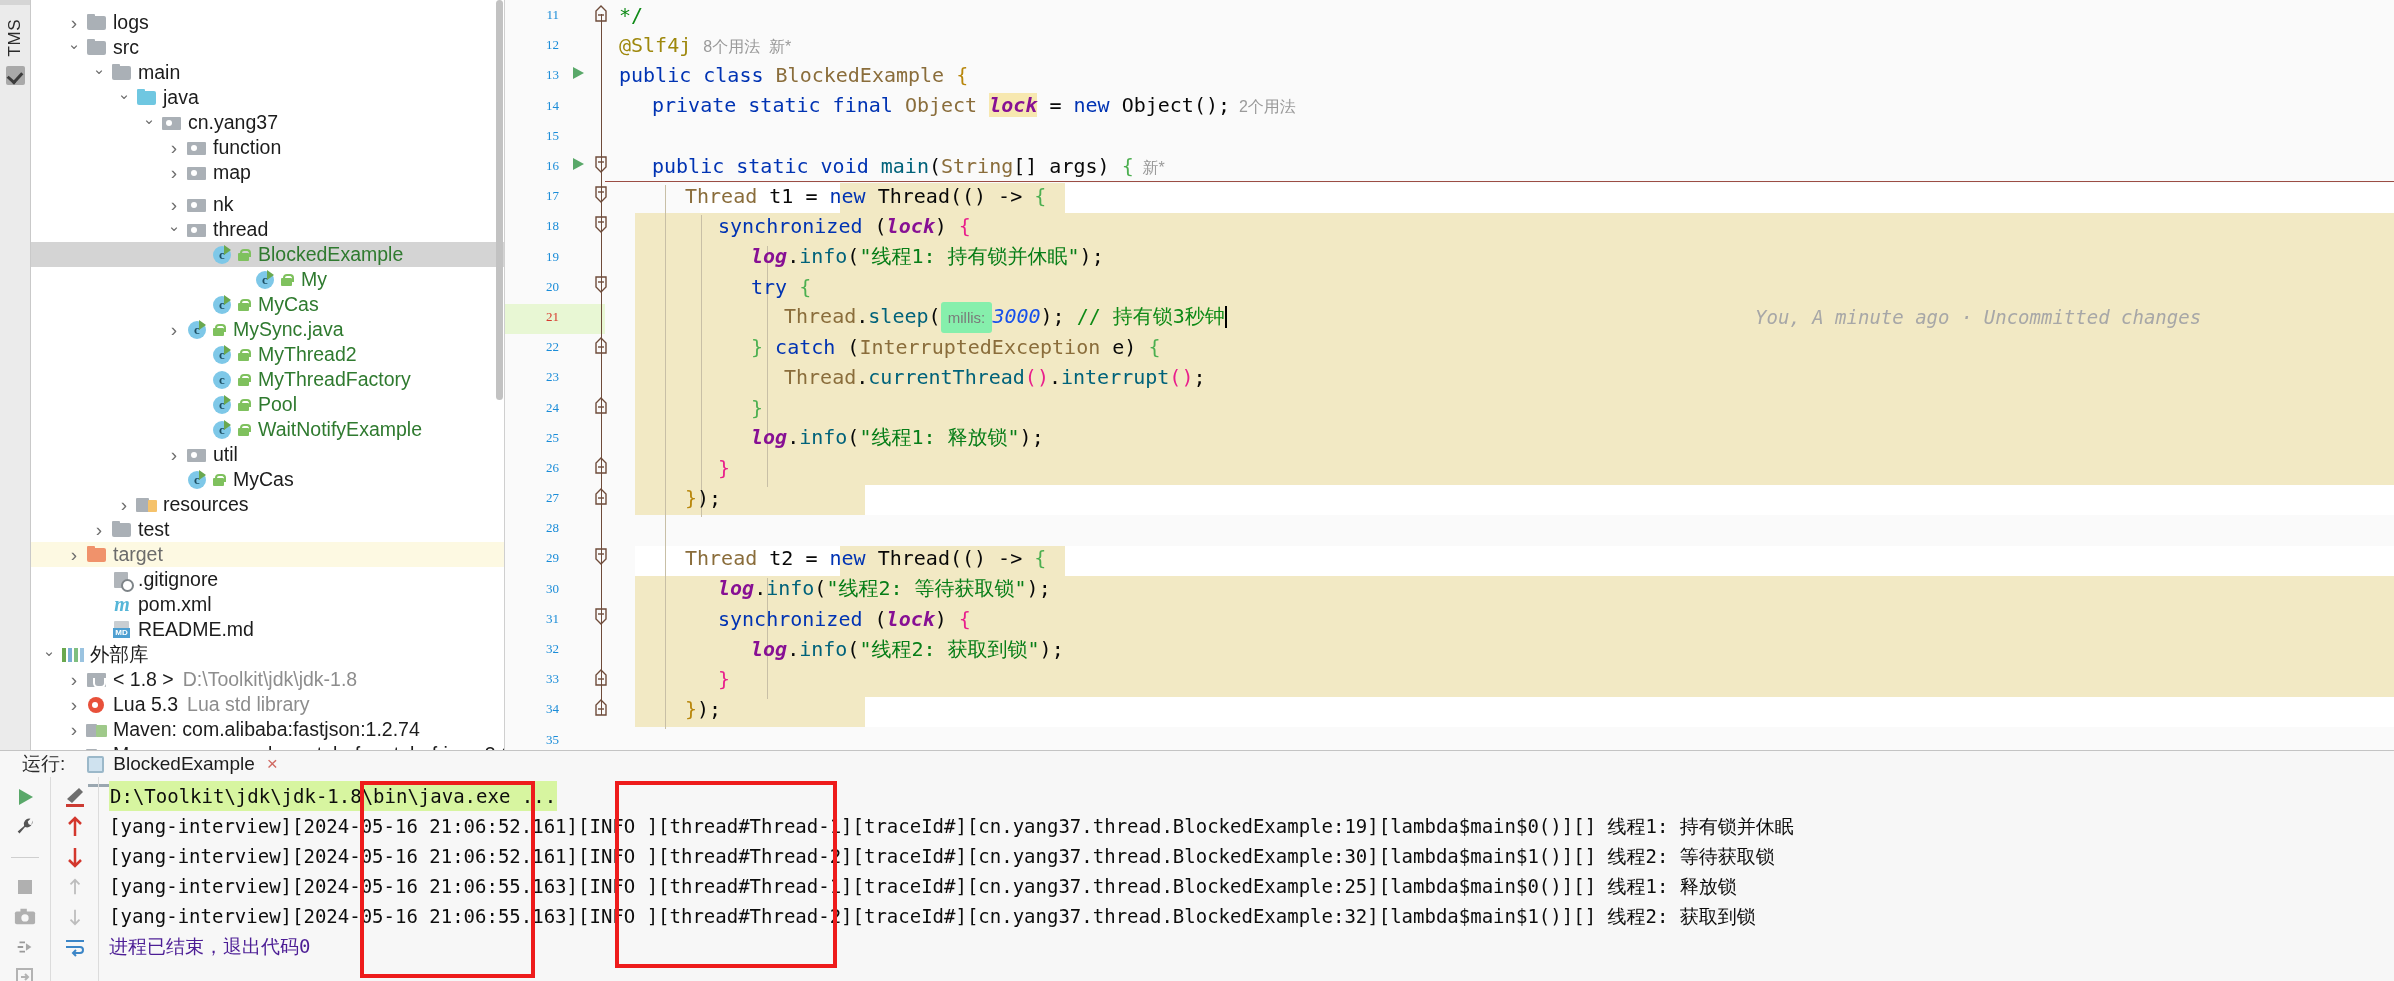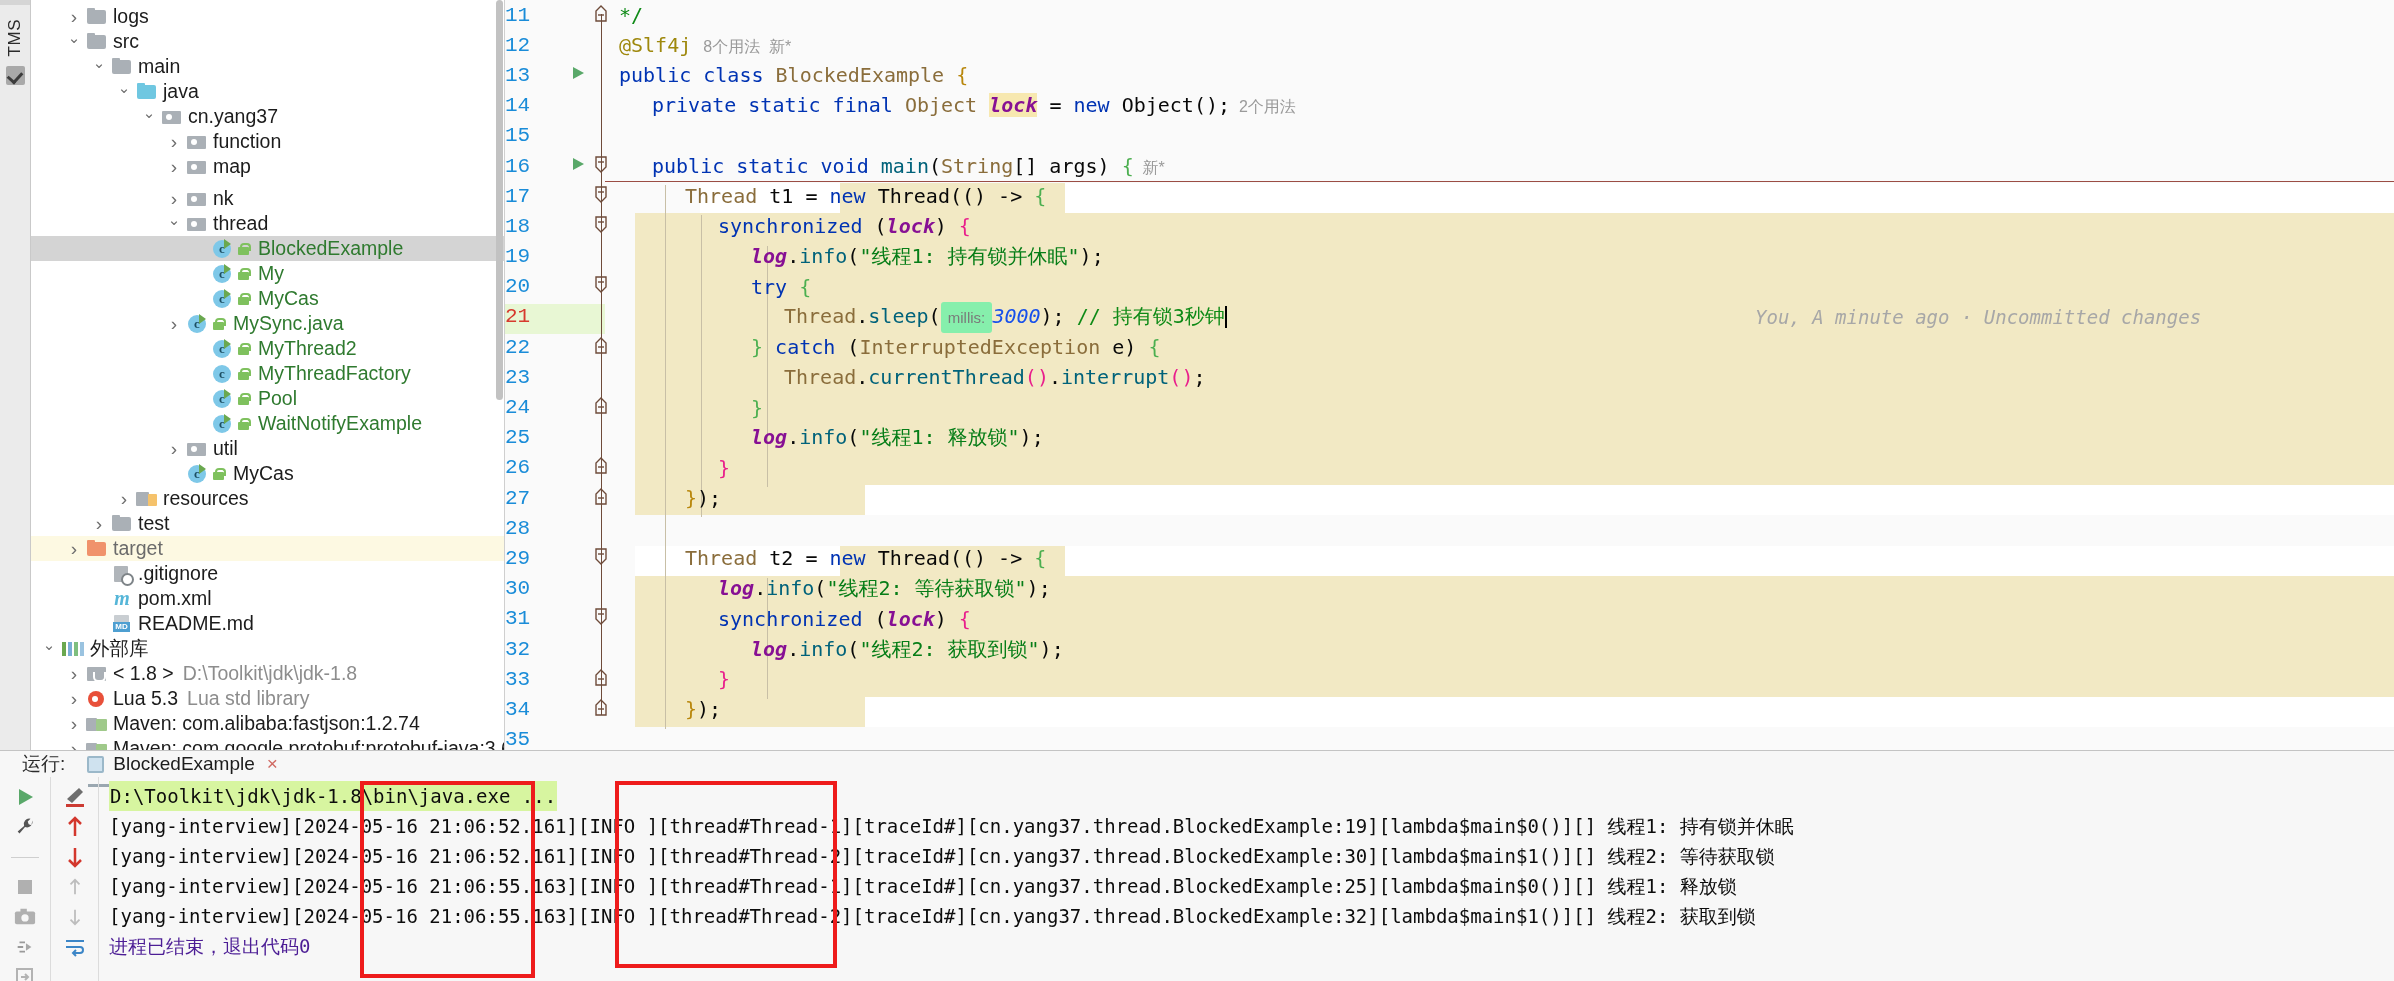--- a/index.html
+++ b/index.html
@@ -33,21 +33,21 @@
   .check-ico::after {
     content: ""; position: absolute; left: 4px; top: 3px;
     width: 7px; height: 11px; border: solid #3c3c3c;
     border-width: 0 3px 3px 0; transform: rotate(42deg);
   }
 
   
   .project-tree {
     width: 474px; flex: 0 0 474px; background: #ffffff;
     position: relative; overflow: hidden; border-right: 1px solid #cfcfcf;
-    font-size: 19.5px; color: #1c1c1c; padding-top: 4px;
+    font-size: 19.5px; color: #1c1c1c; padding-top: 10px;
   }
   .tree-row {
     height: 25px; display: flex; align-items: center; white-space: nowrap;
     position: relative; padding-left: 4px;
   }
   .tree-row.sel { background: #d4d4d4; }
   .tree-row.hl { background: #fdf9e2; }
   .arrow {
     width: 20px; flex: 0 0 20px; text-align: center; color: #6e6e6e;
     font-size: 15px; line-height: 1;
@@ -178,22 +178,22 @@
     background: #c2c2c2; border-radius: 4px;
   }
 
   
   .editor { flex: 1 1 auto; position: relative; background: #fafafa; overflow: hidden; }
   .code-area { position: relative; font-family: "DejaVu Sans Mono", monospace; font-size: 20px; }
   .line {
     height: 30.2px; display: flex; align-items: center; position: relative; white-space: pre;
   }
   .lnum {
-    width: 62px; flex: 0 0 62px; color: #1a8cd8; font-size: 21px;
-    padding-right: 8px; font-family: Liberation Mono, monospace;
+    width: 62px; flex: 0 0 62px; text-align: right; color: #1a8cd8; font-size: 13px;
+    padding-right: 8px; font-family: Liberation Serif, serif;
   }
   .lnum.cur { color: #d73a2e; }
   .run-mark {
     width: 22px; flex: 0 0 22px; text-align: center; color: #59a869; font-size: 15px;
   }
   .fold {
     width: 24px; flex: 0 0 24px; text-align: center; color: #5c4b3a; font-size: 14px;
     position: relative;
   }
   .ctext { padding-left: 6px; position: relative; z-index: 2; }
@@ -330,21 +330,21 @@
             <span class="arrow open"></span>
             <span class="ic pkg"></span>
             <span class="tname ">thread</span>
           </div>
           <div class="tree-row sel" style="padding-left: 158px;">
             <span class="arrow none"></span>
             <span class="ic cls runnable"></span>
             <span class="lockic"></span>
             <span class="tname green">BlockedExample</span>
           </div>
-          <div class="tree-row" style="padding-left: 158px;">
+          <div class="tree-row" style="padding-left: 158px; margin-left: 43px;">
             <span class="arrow none"></span>
             <span class="ic cls runnable"></span>
             <span class="lockic"></span>
             <span class="tname green">My</span>
           </div>
           <div class="tree-row" style="padding-left: 158px;">
             <span class="arrow none"></span>
             <span class="ic cls runnable"></span>
             <span class="lockic"></span>
             <span class="tname green">MyCas</span>

